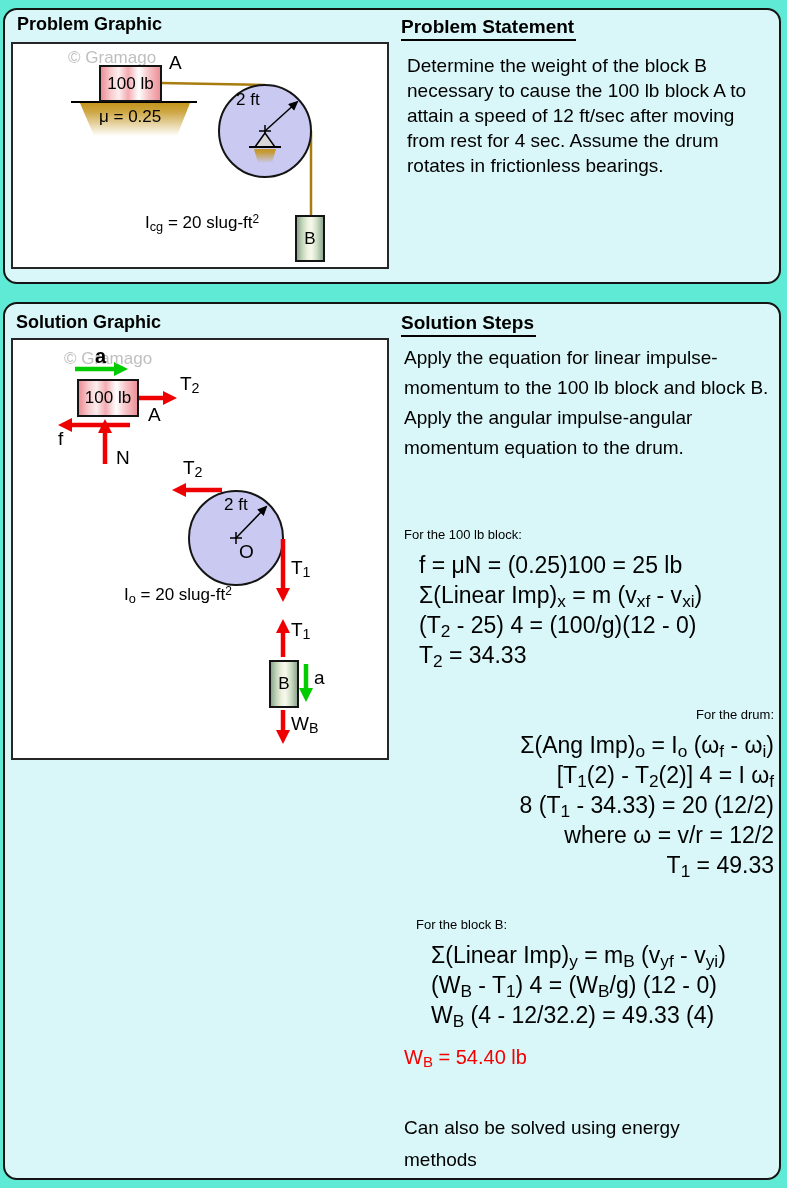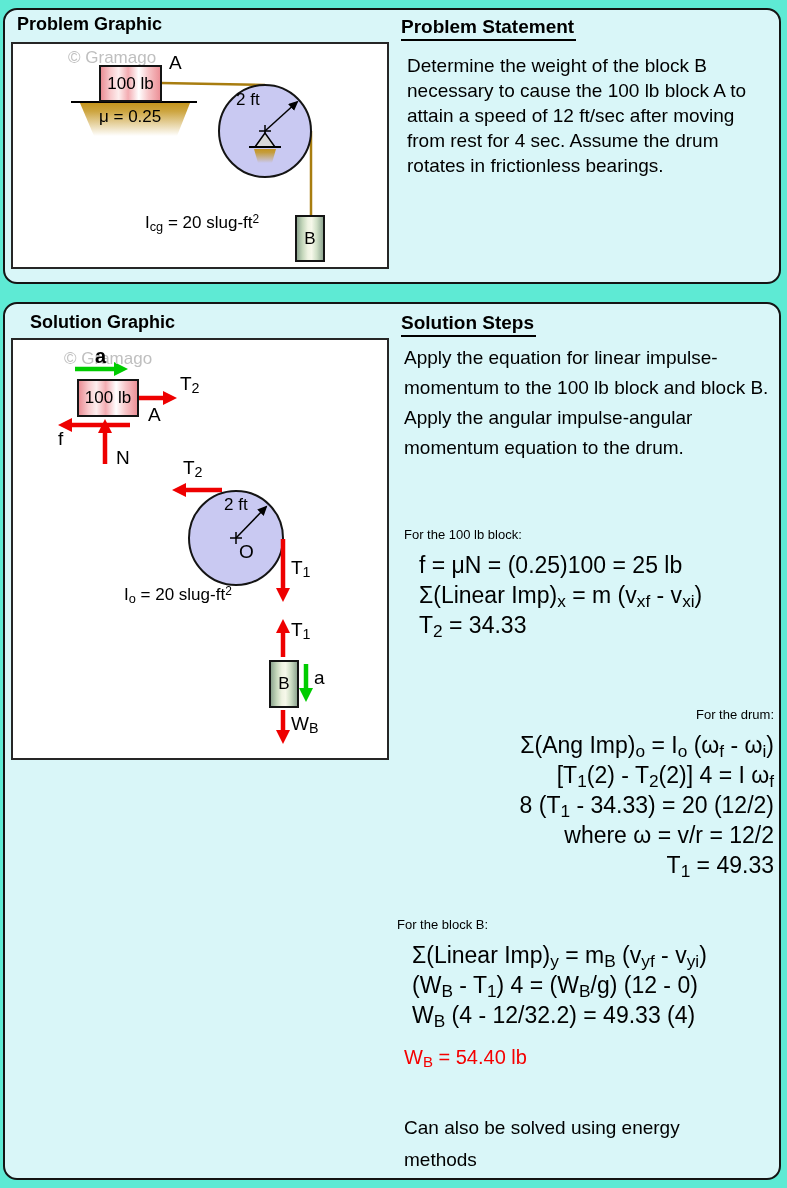--- a/index.html
+++ b/index.html
@@ -86,21 +86,21 @@
       <div class="gblock" style="left:282px;top:171px;width:30px;height:47px;">
         <span>B</span>
       </div>
     </div>
 
     <div class="col-title" style="left:396px;top:6px;">Problem Statement</div>
     <div class="textcol" id="stmt-text" style="left:402px;top:43px;">Determine the weight of the block B necessary to cause the 100 lb block A to attain a speed of 12 ft/sec after moving from rest for 4 sec. Assume the drum rotates in frictionless bearings.</div>
   </div>
 
   <div class="panel" id="panel-solution">
-    <div class="panel-title" style="left:25px;top:8px;">Solution Graphic</div>
+    <div class="panel-title" style="left:11px;top:8px;">Solution Graphic</div>
 
     <div class="gbox" id="solution-gbox">
       <svg class="gsvg" viewBox="0 0 374 418">
         <defs>
           <marker id="p2-red" markerUnits="userSpaceOnUse" markerWidth="16" markerHeight="15" refX="2" refY="7" orient="auto">
               <path d="M0,0 L14,7 L0,14 z" fill="#ee0000"></path>
             </marker>
           <marker id="p2-green" markerUnits="userSpaceOnUse" markerWidth="16" markerHeight="15" refX="2" refY="7" orient="auto">
               <path d="M0,0 L14,7 L0,14 z" fill="#00cc00"></path>
             </marker>
@@ -148,36 +148,37 @@
     </div>
 
     <div class="col-title" style="left:396px;top:8px;">Solution Steps</div>
     <div class="textcol" id="intro-text" style="left:399px;top:39px;">Apply the equation for linear impulse-momentum to the 100 lb block and block B. Apply the angular impulse-angular momentum equation to the drum.</div>
 
     <div class="eq-sec" style="left:399px;top:216px;">
       <div class="eq-heading">For the 100 lb block:</div>
       <div class="eq-lines">
           <div class="eq-line">f = μN = (0.25)100 = 25 lb</div>
           <div class="eq-line">Σ(Linear Imp)<sub>x</sub> = m (v<sub>xf</sub> - v<sub>xi</sub>)</div>
+          <div class="eq-line">(T<sub>2</sub> - 25) 4 = (100/g)(12 - 0)</div>
           <div class="eq-line">T<sub>2</sub> = 34.33</div>
         </div>
     </div>
 
     <div class="eq-sec" style="left:399px;top:396px;text-align:right;">
       <div class="eq-heading">For the drum:</div>
       <div class="eq-lines">
           <div class="eq-line">Σ(Ang Imp)<sub>o</sub> = I<sub>o</sub> (ω<sub>f</sub> - ω<sub>i</sub>)</div>
           <div class="eq-line">[T<sub>1</sub>(2) - T<sub>2</sub>(2)] 4 = I ω<sub>f</sub></div>
           <div class="eq-line">8 (T<sub>1</sub> - 34.33) = 20 (12/2)</div>
           <div class="eq-line">          where ω = v/r = 12/2</div>
           <div class="eq-line">T<sub>1</sub> = 49.33</div>
         </div>
     </div>
 
-    <div class="eq-sec" style="left:392px;top:606px;">
+    <div class="eq-sec" style="left:411px;top:606px;">
       <div class="eq-heading">For the block B:</div>
       <div class="eq-lines">
           <div class="eq-line">Σ(Linear Imp)<sub>y</sub> = m<sub>B</sub> (v<sub>yf</sub> - v<sub>yi</sub>)</div>
           <div class="eq-line">(W<sub>B</sub> - T<sub>1</sub>) 4 = (W<sub>B</sub>/g) (12 - 0)</div>
           <div class="eq-line">W<sub>B</sub> (4 - 12/32.2) = 49.33 (4)</div>
         </div>
     </div>
 
     <div class="result-line" style="left:399px;top:738px;">W<sub>B</sub> = 54.40 lb</div>
 

